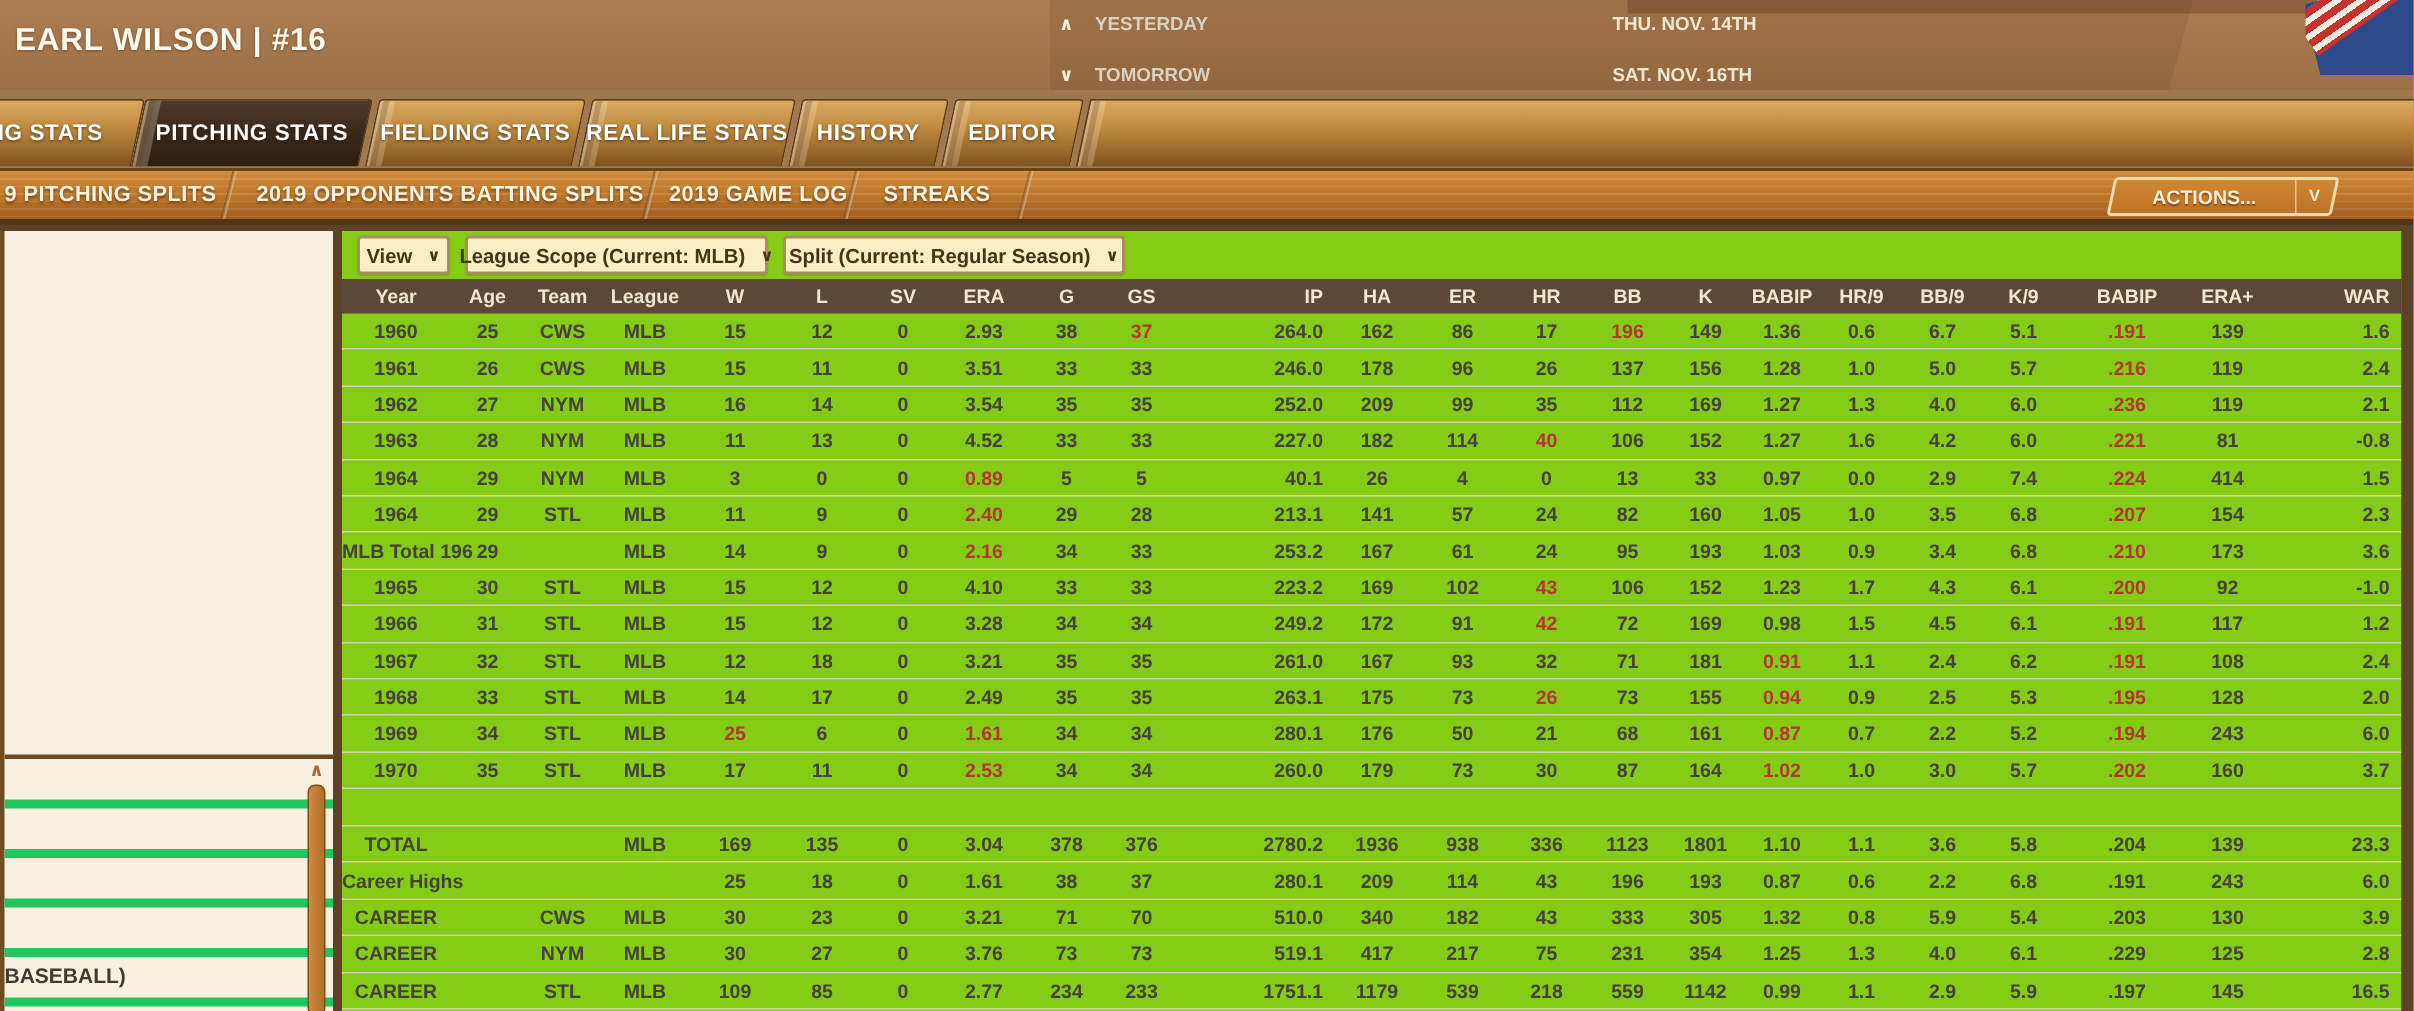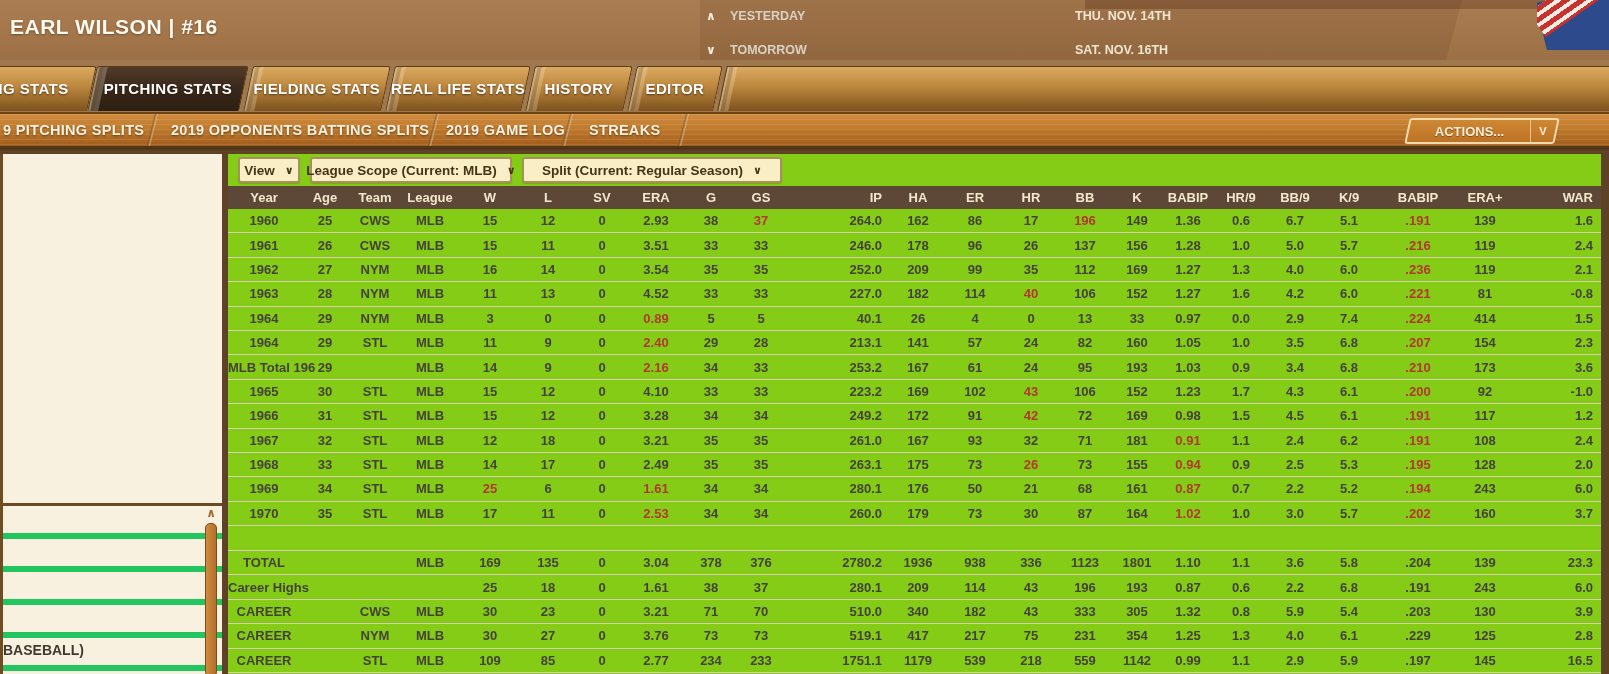--- a/index.html
+++ b/index.html
@@ -188,21 +188,21 @@
   <div class="table-panel">
     <div class="filters">
       <div class="filter-btn" style="left:10px;width:62px;">
         <span>View</span>
         <span class="filter-chev">∨</span>
       </div>
       <div class="filter-btn" style="left:82px;width:202px;">
         <span>League Scope  (Current: MLB)</span>
         <span class="filter-chev">∨</span>
       </div>
-      <div class="filter-btn" style="left:294px;width:260px;">
+      <div class="filter-btn" style="left:294px;width:228px;">
         <span>Split  (Current: Regular Season)</span>
         <span class="filter-chev">∨</span>
       </div>
     </div>
     <table class="stats">
       <colgroup>
           <col style="width: 72px;">
           <col style="width: 50px;">
           <col style="width: 50px;">
           <col style="width: 60px;">

